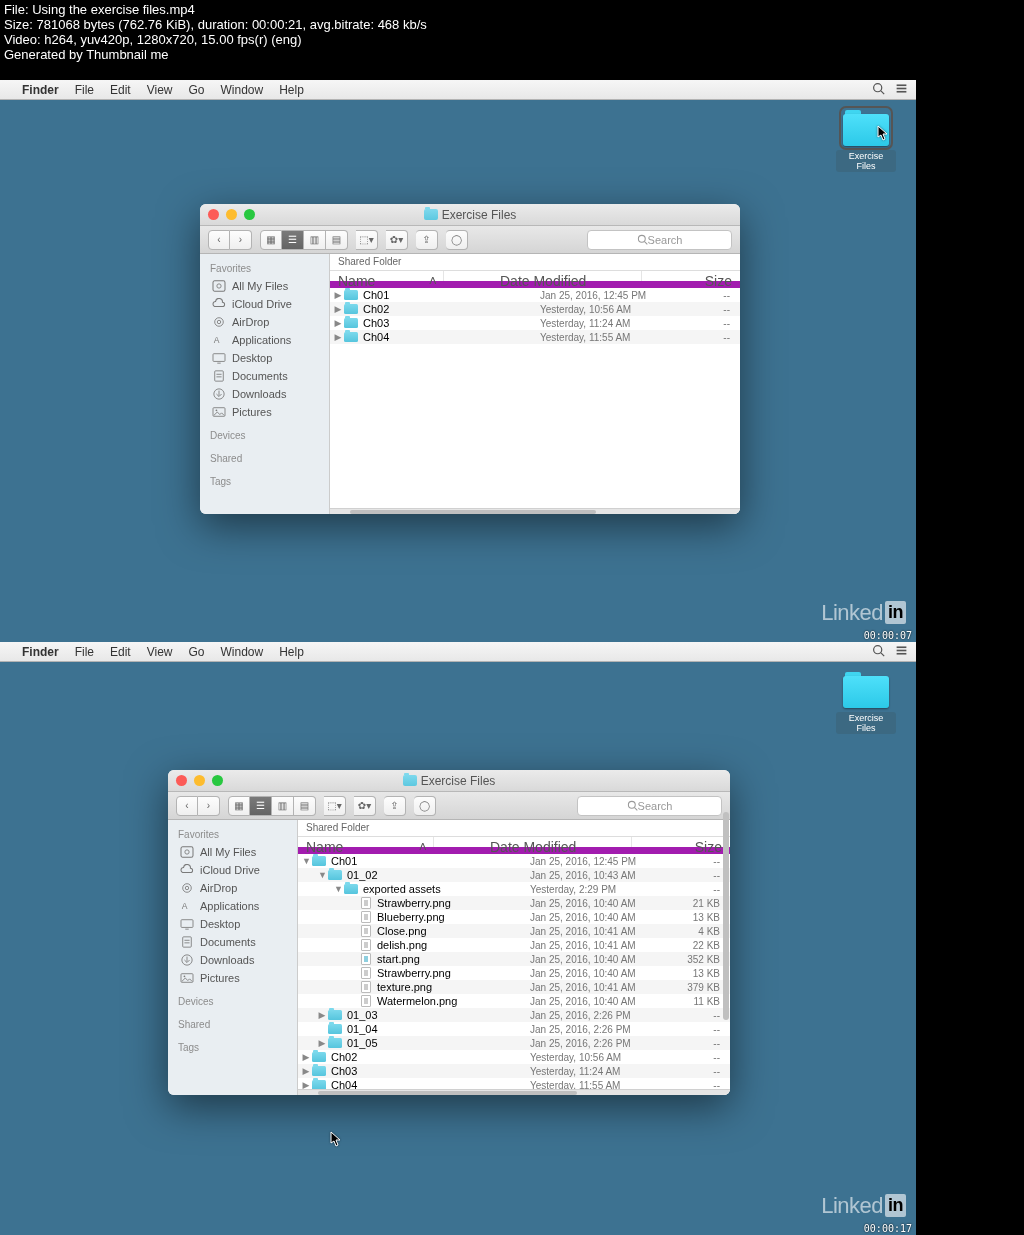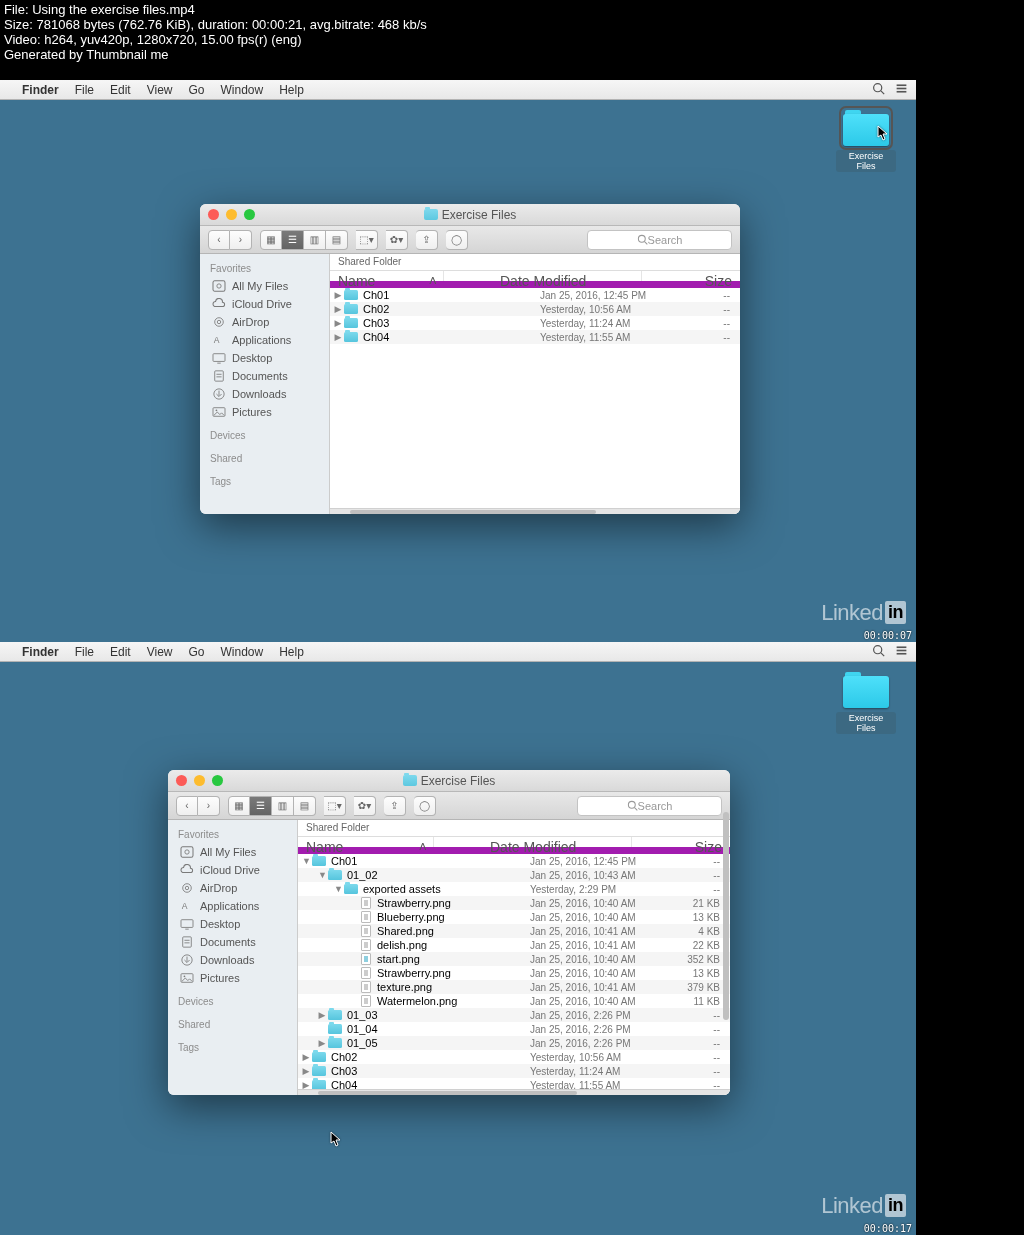--- a/index.html
+++ b/index.html
@@ -507,21 +507,21 @@
                 <span>Blueberry.png</span>
               </div>
               <div class="c-d">Jan 25, 2016, 10:40 AM</div>
               <div class="c-s">13 KB</div>
             </div>
             <div class="row">
               <div class="c-n">
                 <span class="fgap" style="width: 48px;"></span>
                 <span class="disc"></span>
                 <span class="ifile img"></span>
-                <span>Shared.png</span>
+                <span>Close.png</span>
               </div>
               <div class="c-d">Jan 25, 2016, 10:41 AM</div>
               <div class="c-s">4 KB</div>
             </div>
             <div class="row">
               <div class="c-n">
                 <span class="fgap" style="width: 48px;"></span>
                 <span class="disc"></span>
                 <span class="ifile img"></span>
                 <span>delish.png</span>

